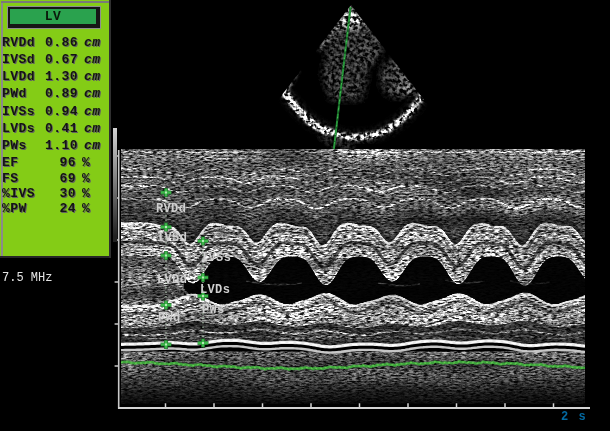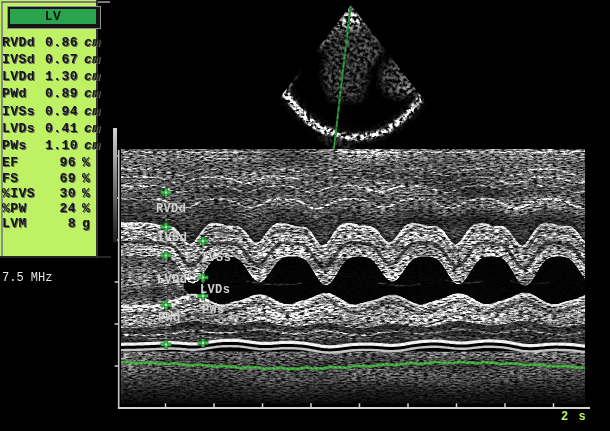--- a/index.html
+++ b/index.html
@@ -1,36 +1,36 @@
 <!DOCTYPE html>
 <html><head><meta charset="utf-8"><style>
 html,body{margin:0;padding:0;background:#000;}
 *{-webkit-font-smoothing:antialiased;}
 #scr{position:relative;width:610px;height:431px;background:#000;overflow:hidden;
  font-family:"Liberation Mono",monospace;}
-#panel{position:absolute;left:0;top:0;width:98px;height:258px;background:#bef264;}
+#panel{position:absolute;left:0;top:0;width:111px;height:258px;background:#84cc16;}
 #panel .hl{position:absolute;left:1px;top:1px;width:2px;height:256px;background:#8b8b8b;}
 #panel .ht{position:absolute;left:1px;top:1px;width:109px;height:2px;background:#7a7a7a;}
 #panel .sb{position:absolute;left:0;bottom:0;width:111px;height:2px;background:#262626;}
 #panel .sr{position:absolute;right:0;top:0;width:2px;height:258px;background:#303030;}
 #btnf{position:absolute;left:7px;top:6px;width:92px;height:21px;border:1px solid #8f8f8f;background:#161616;}
 #btn{position:absolute;left:2px;top:2px;width:86px;height:15px;background:#2aa24e;
  color:#0b1a0b;font-weight:bold;font-size:13px;letter-spacing:0.42px;text-align:center;line-height:15px;}
 .row{position:absolute;left:0;width:111px;height:15px;font-weight:bold;font-size:13px;
  letter-spacing:0.42px;color:#141414;text-shadow:1px 1px 0 #616161;white-space:pre;}
 .l{position:absolute;left:2px;top:0;}
 .v1{position:absolute;right:33px;top:0;}
 .u1{position:absolute;left:84px;top:0;font-style:italic;}
 .v2{position:absolute;right:35px;top:0;text-align:right;}
 .u2{position:absolute;left:82px;top:0;}
 .sup{position:absolute;left:107px;top:-4px;font-size:9px;letter-spacing:0;}
 #mhz{position:absolute;left:2px;top:271px;color:#e4e4e4;font-size:12px;font-weight:normal;}
 #wedge{position:absolute;left:112.5px;top:128px;width:4px;height:114px;
  background:linear-gradient(#d2d2d2,#8a8a8a 40%,#222 95%);}
-#twosec{position:absolute;left:561px;top:410px;color:#bef264;font-size:12px;font-weight:bold;letter-spacing:1.5px;}
+#twosec{position:absolute;left:561px;top:410px;color:#0369a1;font-size:12px;font-weight:bold;letter-spacing:1.5px;}
 svg{position:absolute;left:0;top:0;}
 .gl{font-family:"Liberation Mono",monospace;font-size:12px;font-weight:bold;
  letter-spacing:0.35px;fill:#cfcfcf;}
 </style></head><body>
 <div id="scr">
 <svg width="610" height="431" viewBox="0 0 610 431">
 <defs>
 <filter id="sp" color-interpolation-filters="sRGB" filterUnits="userSpaceOnUse" x="110" y="140" width="490" height="280">
   <feTurbulence type="fractalNoise" baseFrequency="0.21 0.65" numOctaves="3" seed="7" result="n1"></feTurbulence>
   <feColorMatrix in="n1" type="matrix" values="1.35 1.35 1.35 0 -1.52  1.35 1.35 1.35 0 -1.52  1.35 1.35 1.35 0 -1.52  0 0 0 0 1" result="ng1"></feColorMatrix>
@@ -236,19 +236,18 @@
 <div class="row" style="top:51.5px"><span class="l">IVSd</span><span class="v1">0.67</span><span class="u1">cm</span></div>
 <div class="row" style="top:69.0px"><span class="l">LVDd</span><span class="v1">1.30</span><span class="u1">cm</span></div>
 <div class="row" style="top:86.0px"><span class="l">PWd</span><span class="v1">0.89</span><span class="u1">cm</span></div>
 <div class="row" style="top:103.5px"><span class="l">IVSs</span><span class="v1">0.94</span><span class="u1">cm</span></div>
 <div class="row" style="top:120.5px"><span class="l">LVDs</span><span class="v1">0.41</span><span class="u1">cm</span></div>
 <div class="row" style="top:137.5px"><span class="l">PWs</span><span class="v1">1.10</span><span class="u1">cm</span></div>
 <div class="row" style="top:155.0px"><span class="l">EF</span><span class="v2">96</span><span class="u2">%</span></div>
 <div class="row" style="top:171.0px"><span class="l">FS</span><span class="v2">69</span><span class="u2">%</span></div>
 <div class="row" style="top:185.5px"><span class="l">%IVS</span><span class="v2">30</span><span class="u2">%</span></div>
 <div class="row" style="top:200.5px"><span class="l">%PW</span><span class="v2">24</span><span class="u2">%</span></div>
-<div class="row" style="top:216.0px"><span class="l">LVM</span><span class="v2">8</span><span class="u2">g</span></div>
 
 </div>
 <div id="mhz">7.5 MHz</div>
 <div id="wedge"></div>
 <div id="twosec">2 s</div>
 </div>
 
 </body></html>

